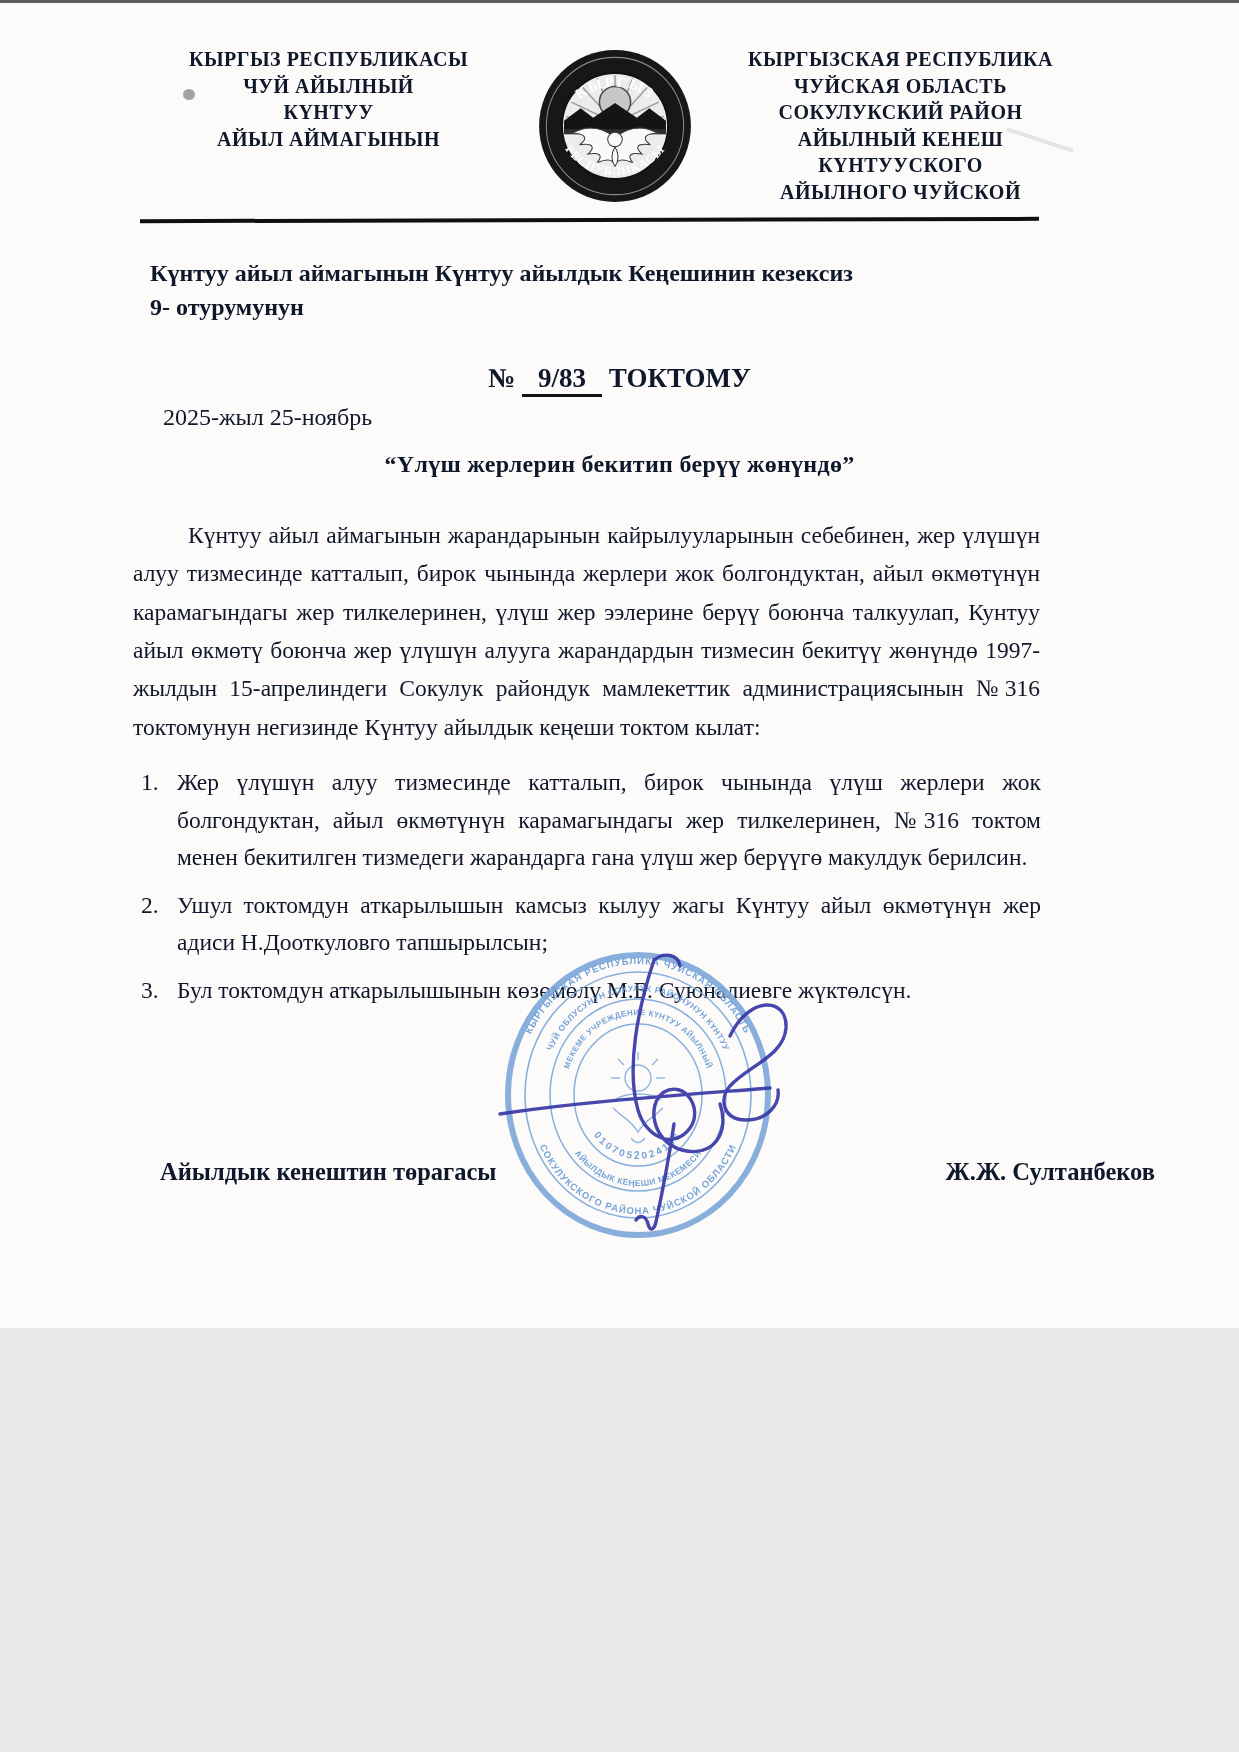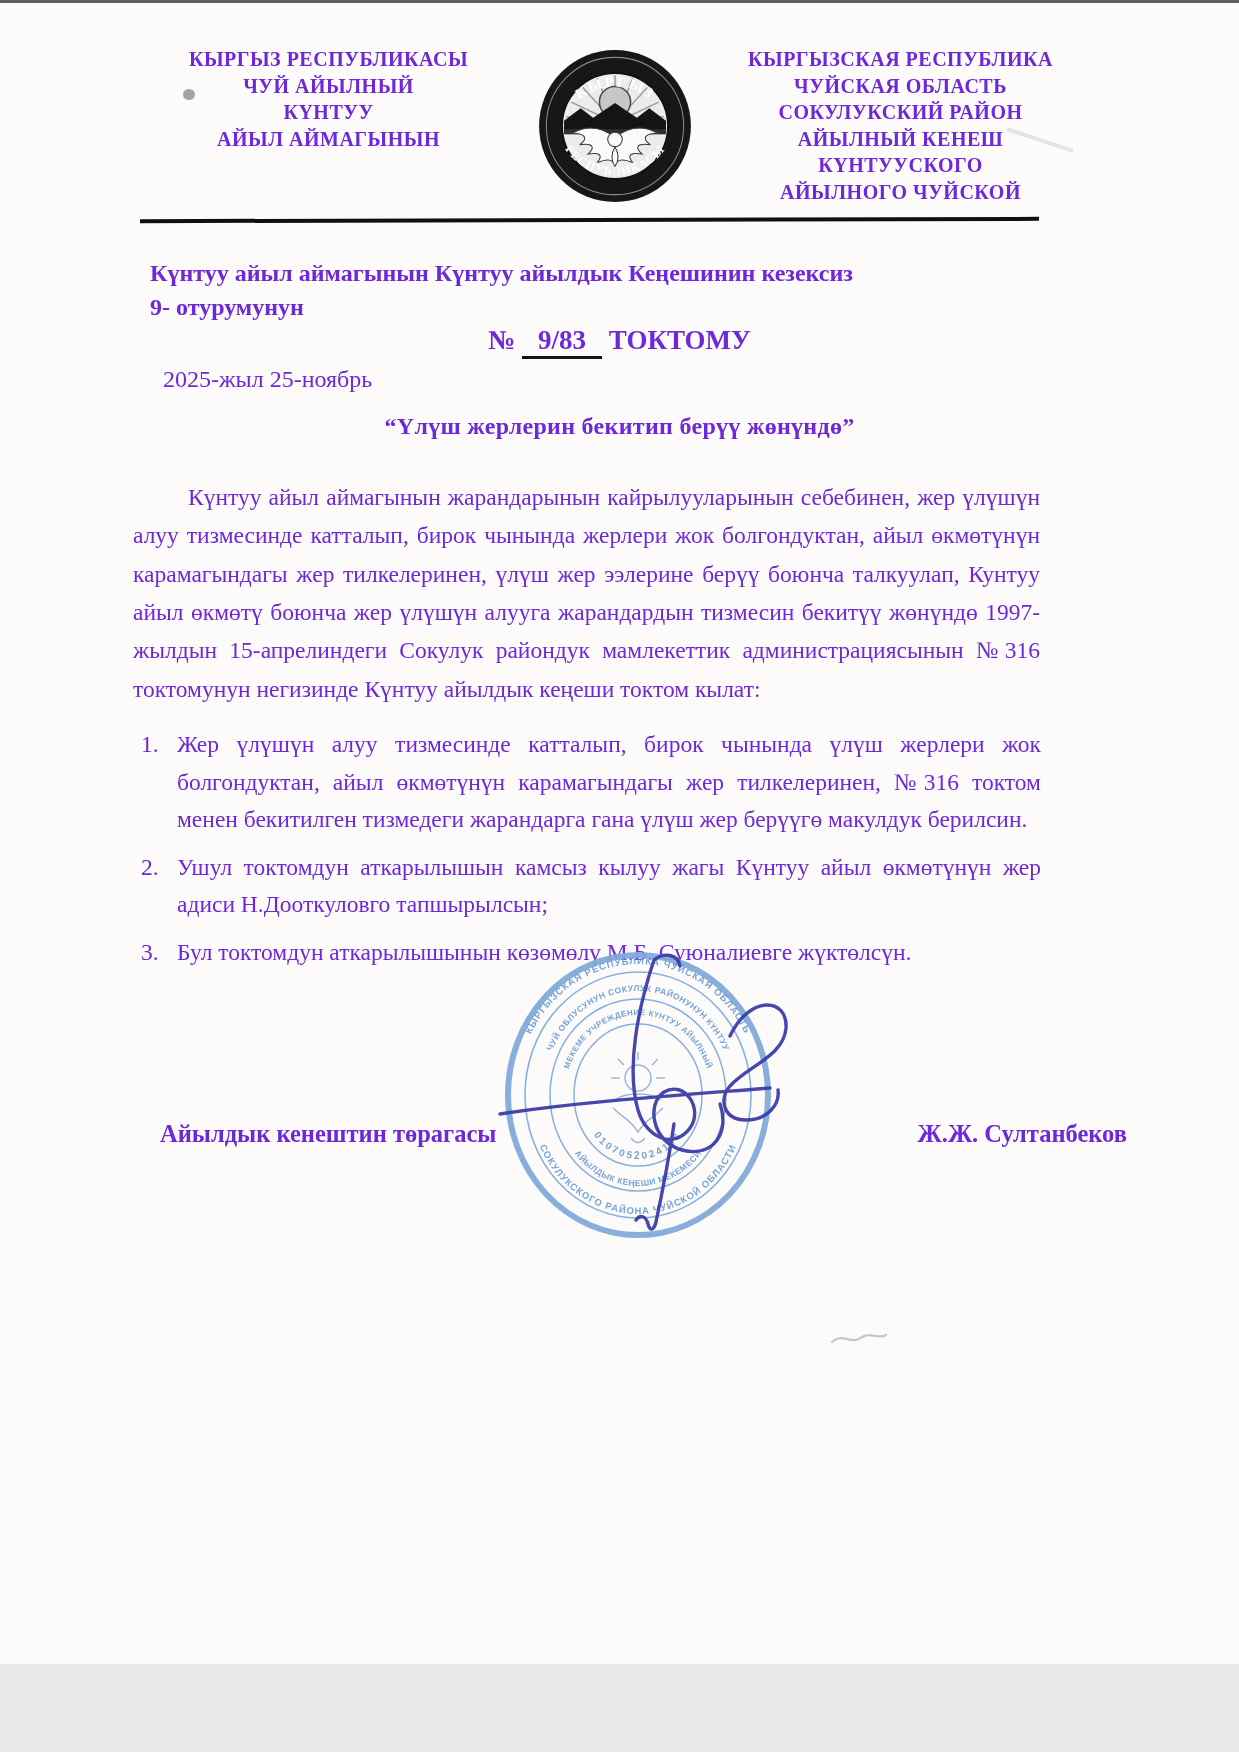--- a/index.html
+++ b/index.html
@@ -1,48 +1,48 @@
 <!DOCTYPE html>
 <html><head>
 <meta charset="utf-8">
 <style>
   html,body{margin:0;padding:0;background:#e8e8e8;}
   .page{
     position:relative;
-    width:1239px;height:1664px;
+    width:1239px;height:1328px;
     margin:0 auto;
     background:#fcfbfa;
     font-family:"Liberation Serif","DejaVu Serif",serif;
-    color:#6d28d9;
+    color:#0f172a;
     overflow:hidden;
   }
   .top-edge{position:absolute;top:0;left:0;width:100%;height:3px;background:#2a2a2a;opacity:.75;}
 
   
   .letterhead{display:flex;align-items:flex-start;padding:46px 150px 0 140px;}
   .lh-col{flex:1;text-align:center;font-weight:bold;font-size:20px;line-height:1.33;letter-spacing:.5px;}
   .lh-emblem{width:195px;display:flex;justify-content:center;padding-top:2px;}
   .rule{margin:12px 200px 0 140px;border-top:4px solid #101010;transform:rotate(-0.15deg);}
 
   
   .meeting{margin-top:34px;padding:0 150px;font-weight:bold;font-size:24px;line-height:1.45;}
-  .decree-line{text-align:center;font-weight:bold;font-size:27px;}
+  .decree-line{margin-top:38px;text-align:center;font-weight:bold;font-size:27px;}
   .decree-number{border-bottom:3px solid #141414;padding:0 16px 1px 16px;}
   .date-line{margin:10px 0 0 163px;font-size:24px;}
   .subject{margin-top:20px;text-align:center;font-weight:bold;font-size:24px;letter-spacing:.3px;}
 
   
   .para{margin:38px 199px 0 133px;font-size:23.5px;line-height:1.63;text-align:justify;text-indent:55px;}
   .list{margin:18px 198px 0 141px;}
   .list-item{display:flex;margin-bottom:10px;}
   .list-num{width:36px;flex:0 0 36px;font-size:23.5px;line-height:1.6;}
   .list-text{flex:1;font-size:23.5px;line-height:1.6;text-align:justify;}
 
   
-  .sig-row{margin:148px 112px 0 160px;display:flex;justify-content:space-between;font-weight:bold;font-size:24.5px;}
+  .sig-row{margin:148px 84px 0 160px;display:flex;justify-content:space-between;font-weight:bold;font-size:24.5px;}
 
   
   .stamp-wrap{position:absolute;left:503px;top:948px;width:270px;height:290px;pointer-events:none;}
   .sign-wrap{position:absolute;left:468px;top:928px;width:372px;height:340px;pointer-events:none;}
   .artifact-dot{position:absolute;left:183px;top:89px;width:12px;height:11px;border-radius:50%;background:#8d8d8d;opacity:.8;}
   .artifact-corner{position:absolute;left:1005px;top:138px;width:70px;height:4px;background:#b9b9b9;opacity:.35;transform:rotate(18deg);}
   .artifact-squiggle{position:absolute;left:828px;top:1326px;pointer-events:none;opacity:.55;}
 </style>
 </head>
 <body>

